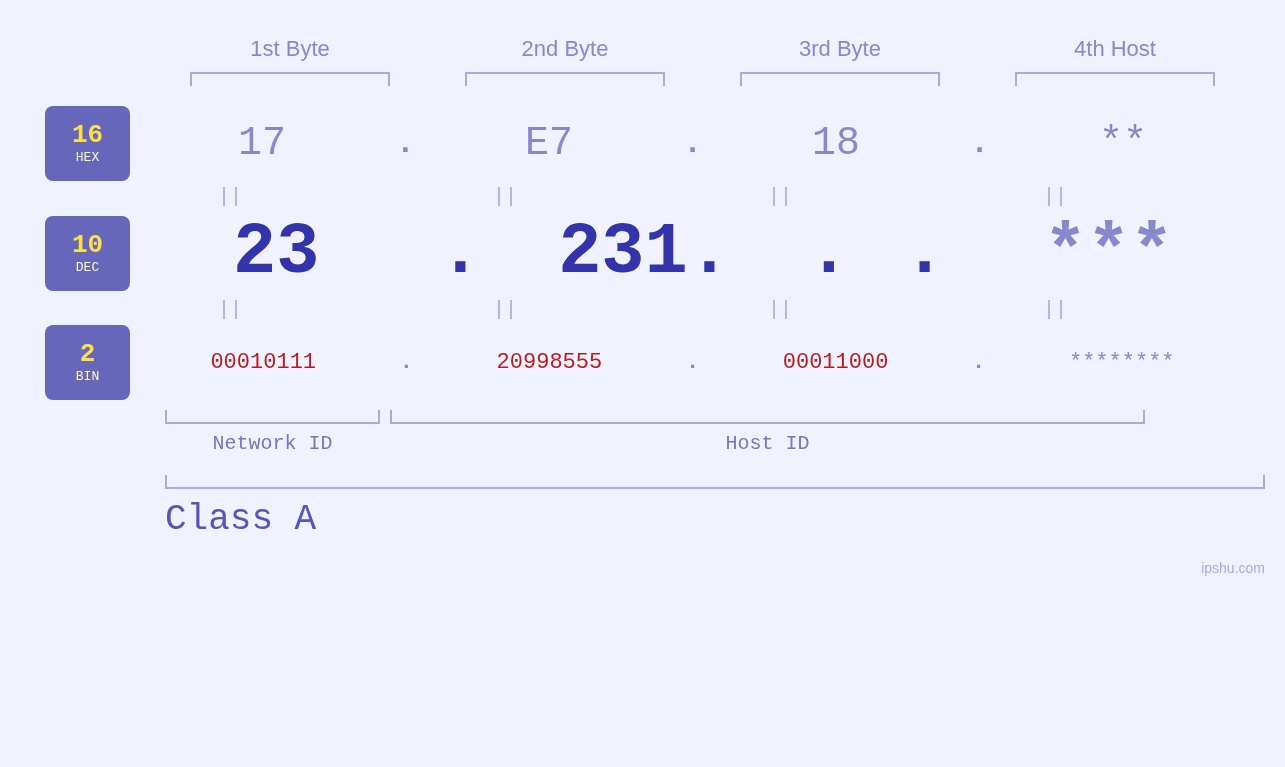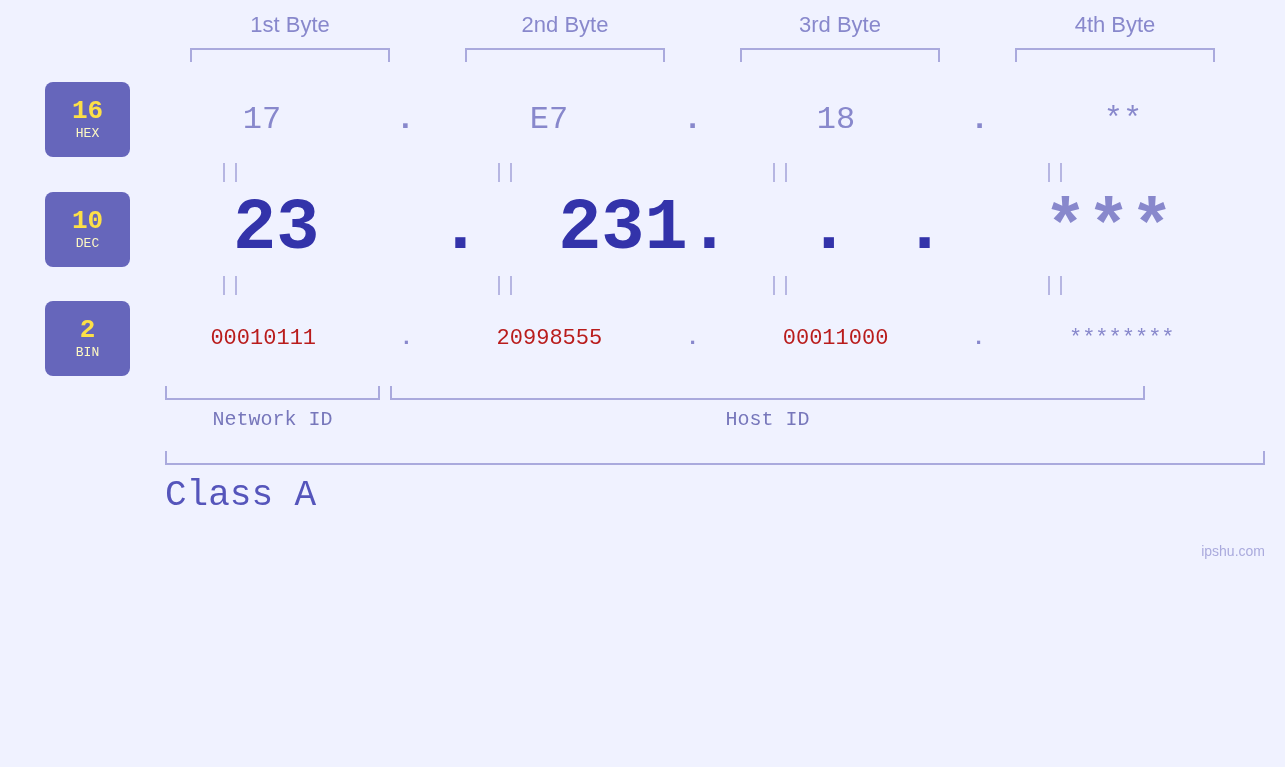--- a/index.html
+++ b/index.html
@@ -17,21 +17,21 @@
       position: relative;
     }
 
     .container {
       width: 1285px;
       height: 584px;
       position: relative;
       display: flex;
       flex-direction: column;
       align-items: center;
-      padding-top: 12px;
+      padding-top: 36px;
     }
 
     
     .byte-headers {
       display: flex;
       width: 1100px;
       margin-left: 120px;
       justify-content: space-around;
       margin-bottom: 10px;
     }
@@ -201,47 +201,47 @@
 
     .class-label {
       color: #5555bb;
       font-size: 36px;
       margin-top: 10px;
     }
 
     
     .watermark {
       position: absolute;
-      bottom: 25px;
+      bottom: 8px;
       right: 20px;
       color: #aaaadd;
       font-size: 14px;
       font-family: Arial, sans-serif;
     }
 
-    .hex-row .byte-value { color: #8888cc; font-size: 32px; }
+    .hex-row .byte-value { color: #8888cc; font-size: 40px; }
     .hex-row .dot { color: #8888cc; font-size: 32px; }
     .dec-row .byte-value { color: #3333aa; font-size: 72px; font-weight: bold; }
     .dec-row .dot { color: #3333aa; font-size: 72px; font-weight: bold; }
     .bin-row .byte-value { color: #b91c1c; font-size: 22px; }
     .bin-row .dot { color: #8888cc; font-size: 22px; }
 
     .byte-value.masked { color: #8888cc; }
     .dec-row .byte-value.masked { color: #8888cc; font-size: 72px; font-weight: bold; }
   </style>
 </head>
 <body>
 
 <div class="container">
 
   <div class="byte-headers">
     <div class="byte-header">1st Byte</div>
     <div class="byte-header">2nd Byte</div>
     <div class="byte-header">3rd Byte</div>
-    <div class="byte-header">4th Byte</div>
+    <div class="byte-header">4th Host</div>
   </div>
 
   <div class="bracket-row">
     <div class="bracket"></div>
     <div class="bracket"></div>
     <div class="bracket"></div>
     <div class="bracket"></div>
   </div>
 
   <div class="value-row hex-row">

